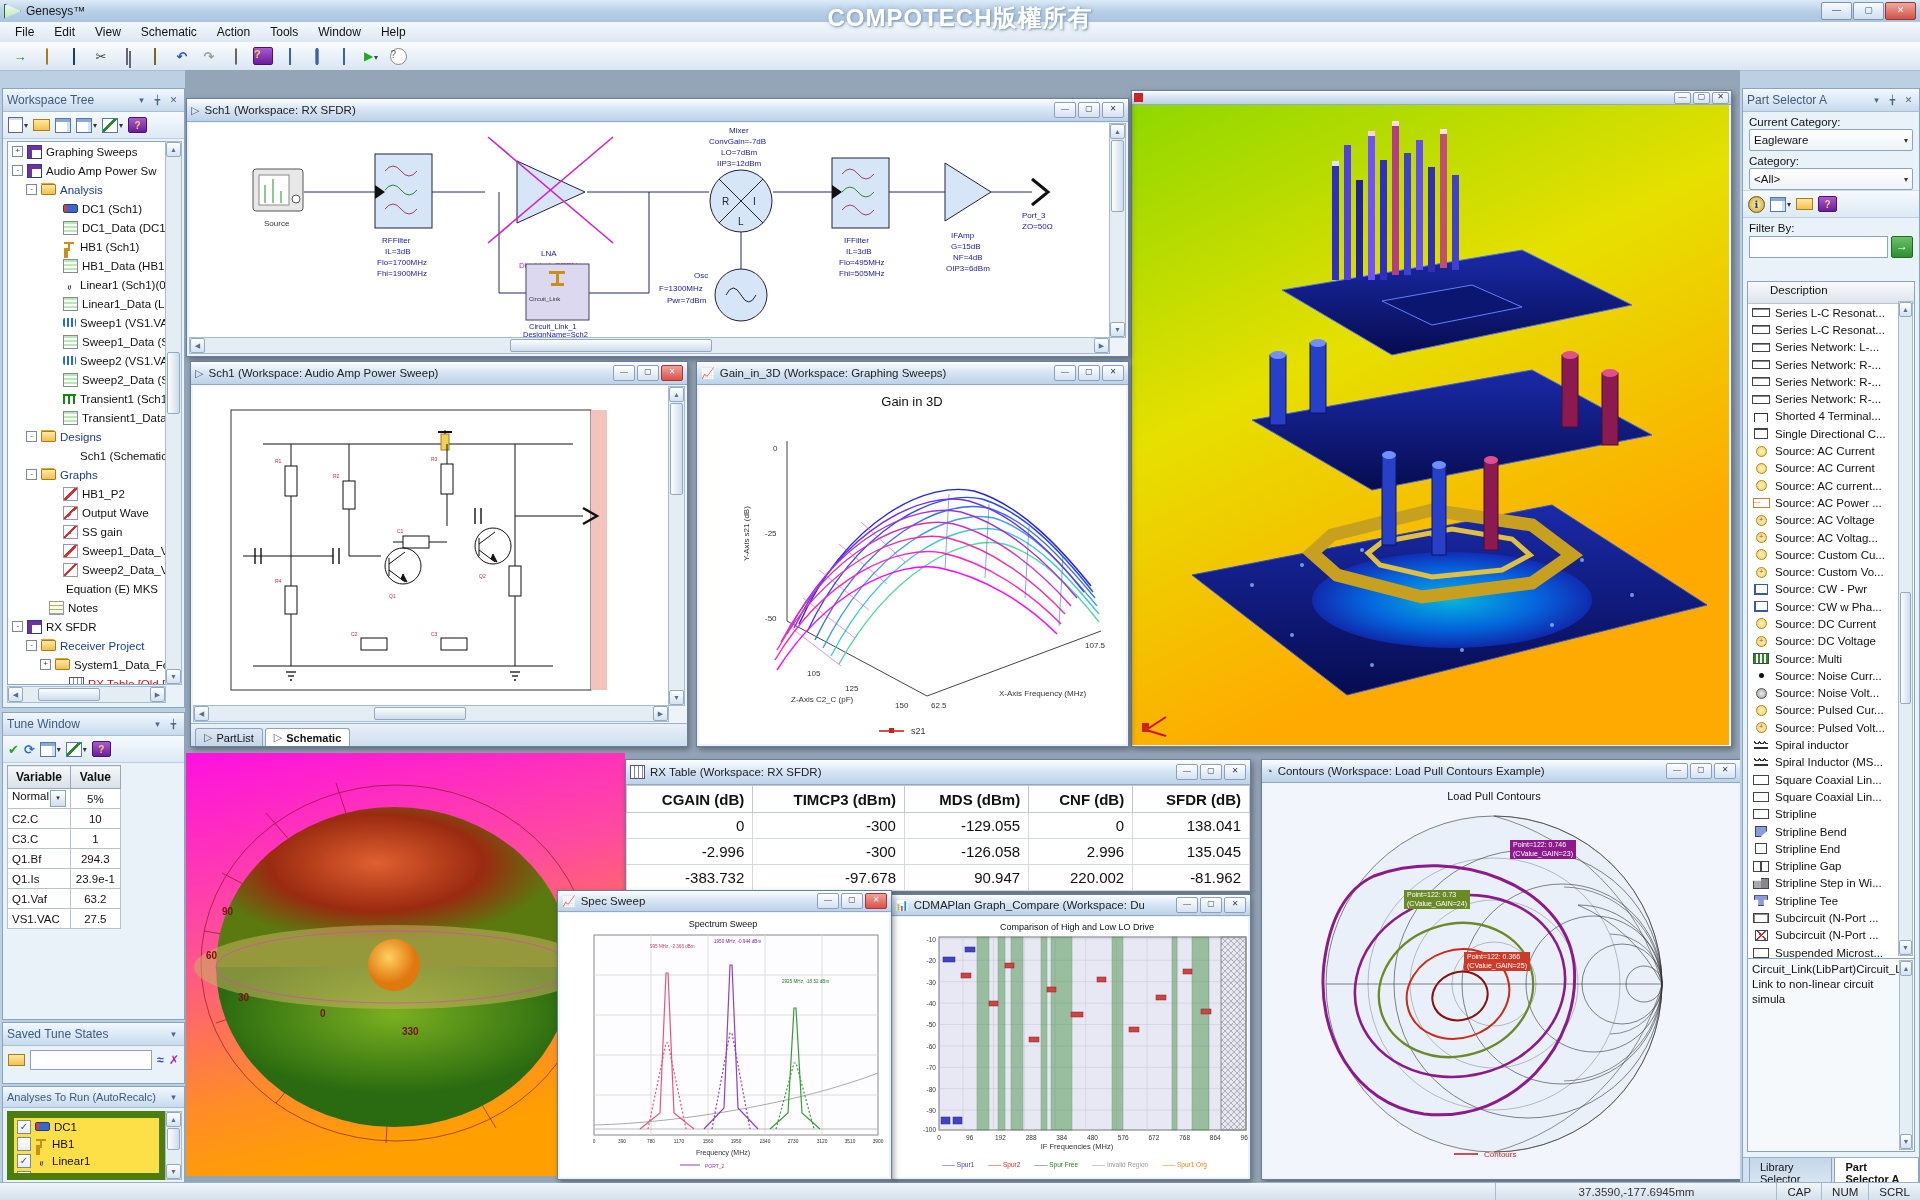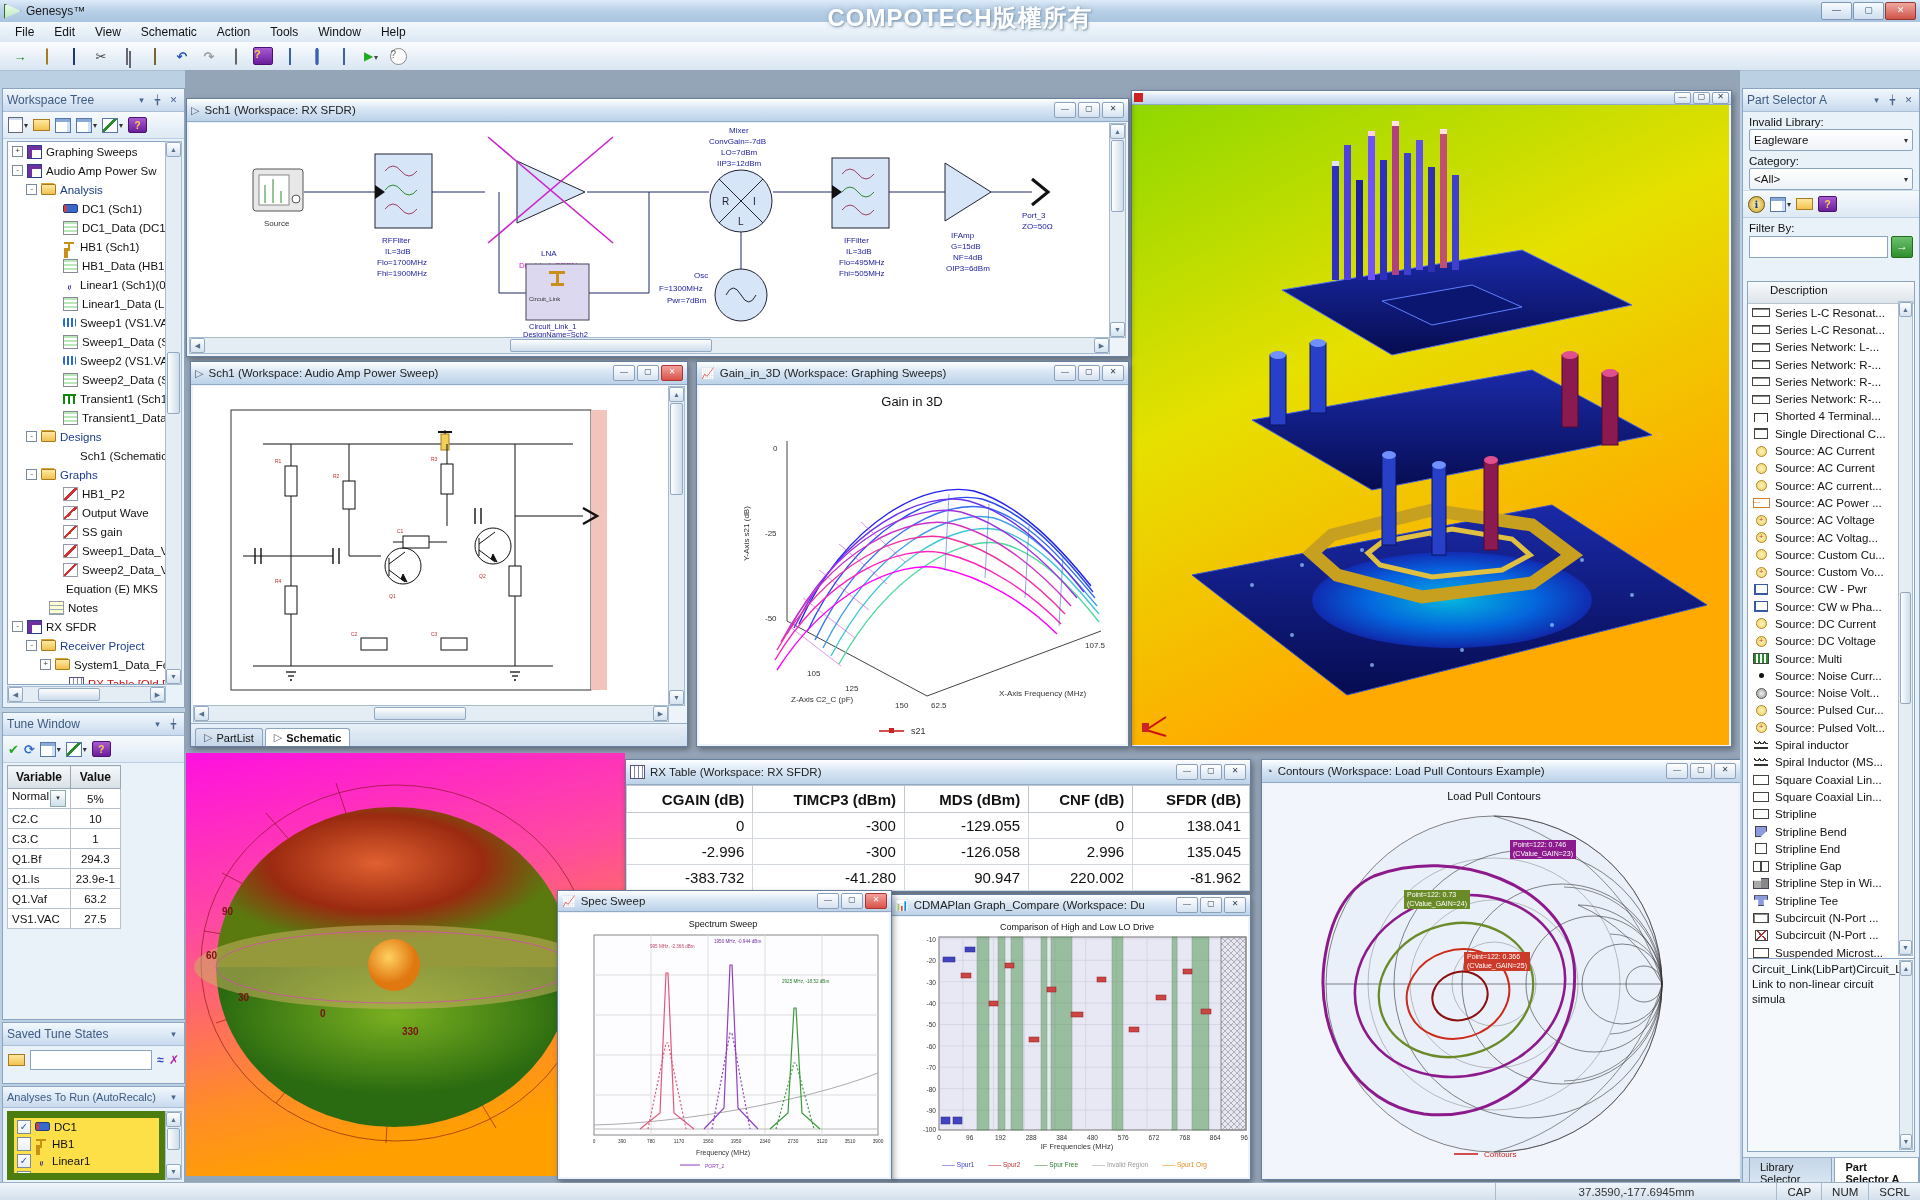--- a/index.html
+++ b/index.html
@@ -1044,21 +1044,21 @@
             </tr>
             <tr>
               <td>-2.996</td>
               <td>-300</td>
               <td>-126.058</td>
               <td>2.996</td>
               <td>135.045</td>
             </tr>
             <tr>
               <td>-383.732</td>
-              <td>-41.280</td>
+              <td>-97.678</td>
               <td>90.947</td>
               <td>220.002</td>
               <td>-81.962</td>
             </tr>
           </tbody>
       </table>
     </div>
 
     <div class="win" style="left:372px;top:820px;width:333px;height:288px;z-index:5;">
       <div class="wtitle" style="height:20px;">
@@ -1281,21 +1281,21 @@
 
   <div class="panel" style="left:1742px;top:88px;width:176px;height:1093px;">
     <div class="phead">
       <span>Part Selector A</span>
       <span class="pbtns">
           <span class="pbtn">▾</span>
           <span class="pbtn">╈</span>
           <span class="pbtn">✕</span>
         </span>
     </div>
-    <div class="pslabel">Invalid Library:</div>
+    <div class="pslabel">Current Category:</div>
     <div class="psselect">
         <span>Eagleware</span>
         <span class="dd">▾</span>
       </div>
     <div class="pslabel">Category:</div>
     <div class="psselect">
         <span>&lt;All&gt;</span>
         <span class="dd">▾</span>
       </div>
     <div class="ptools" style="border-top:1px solid #cfdce8;">

